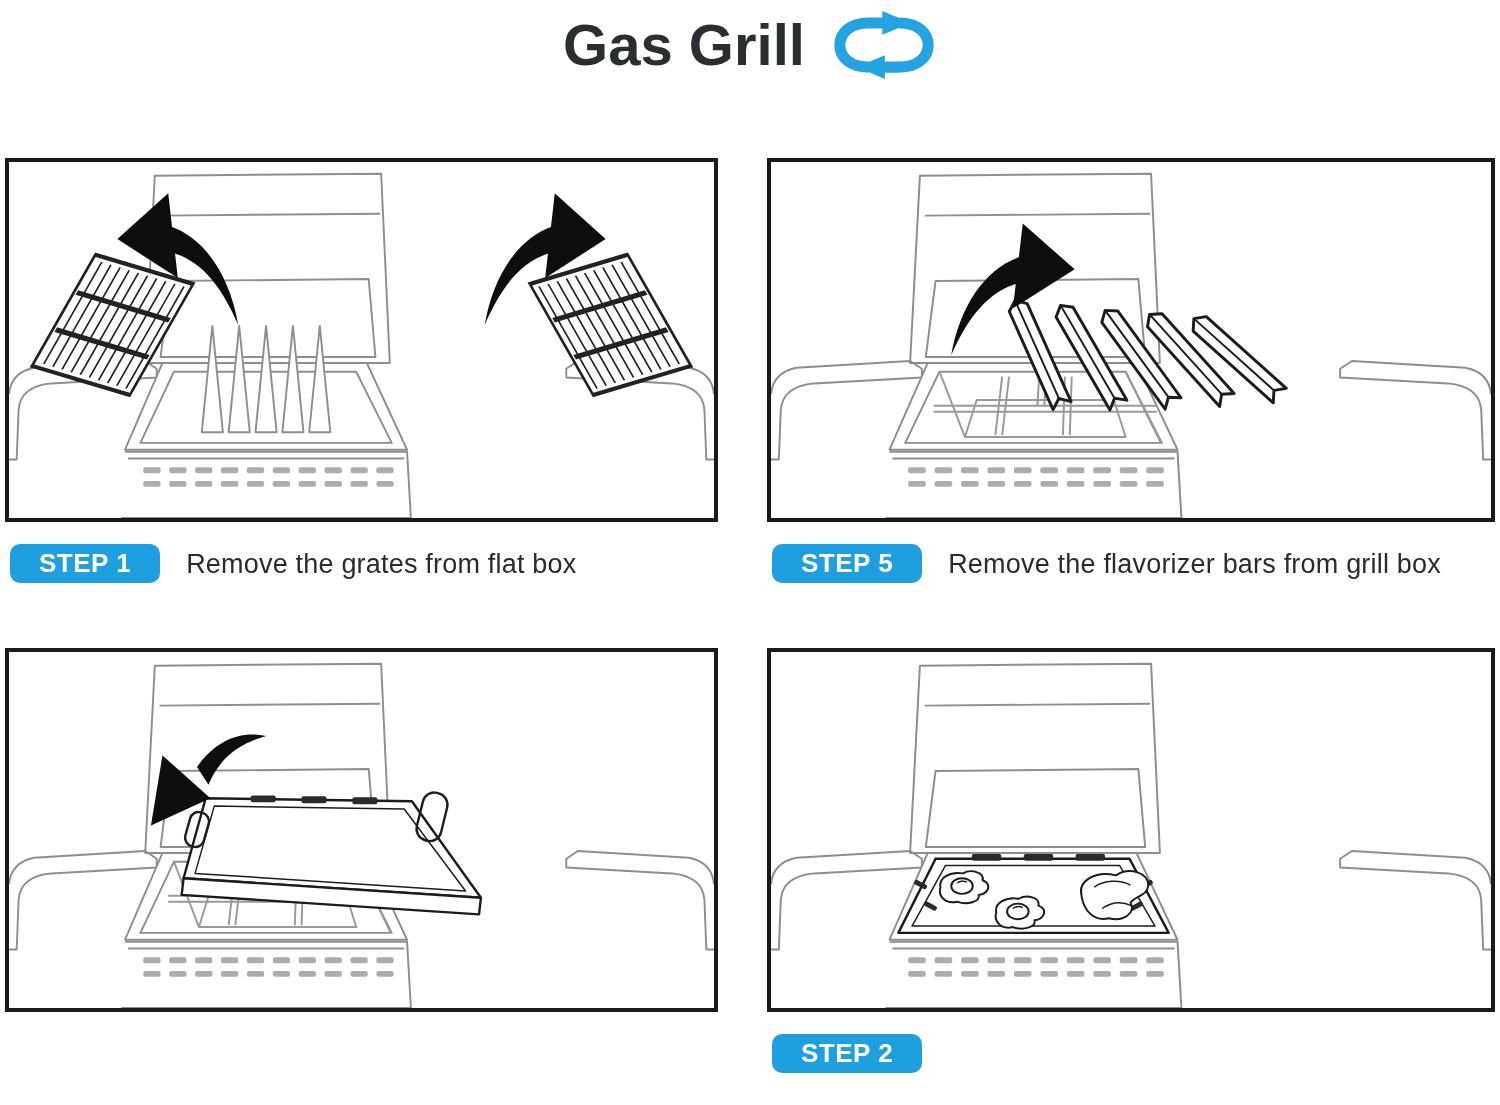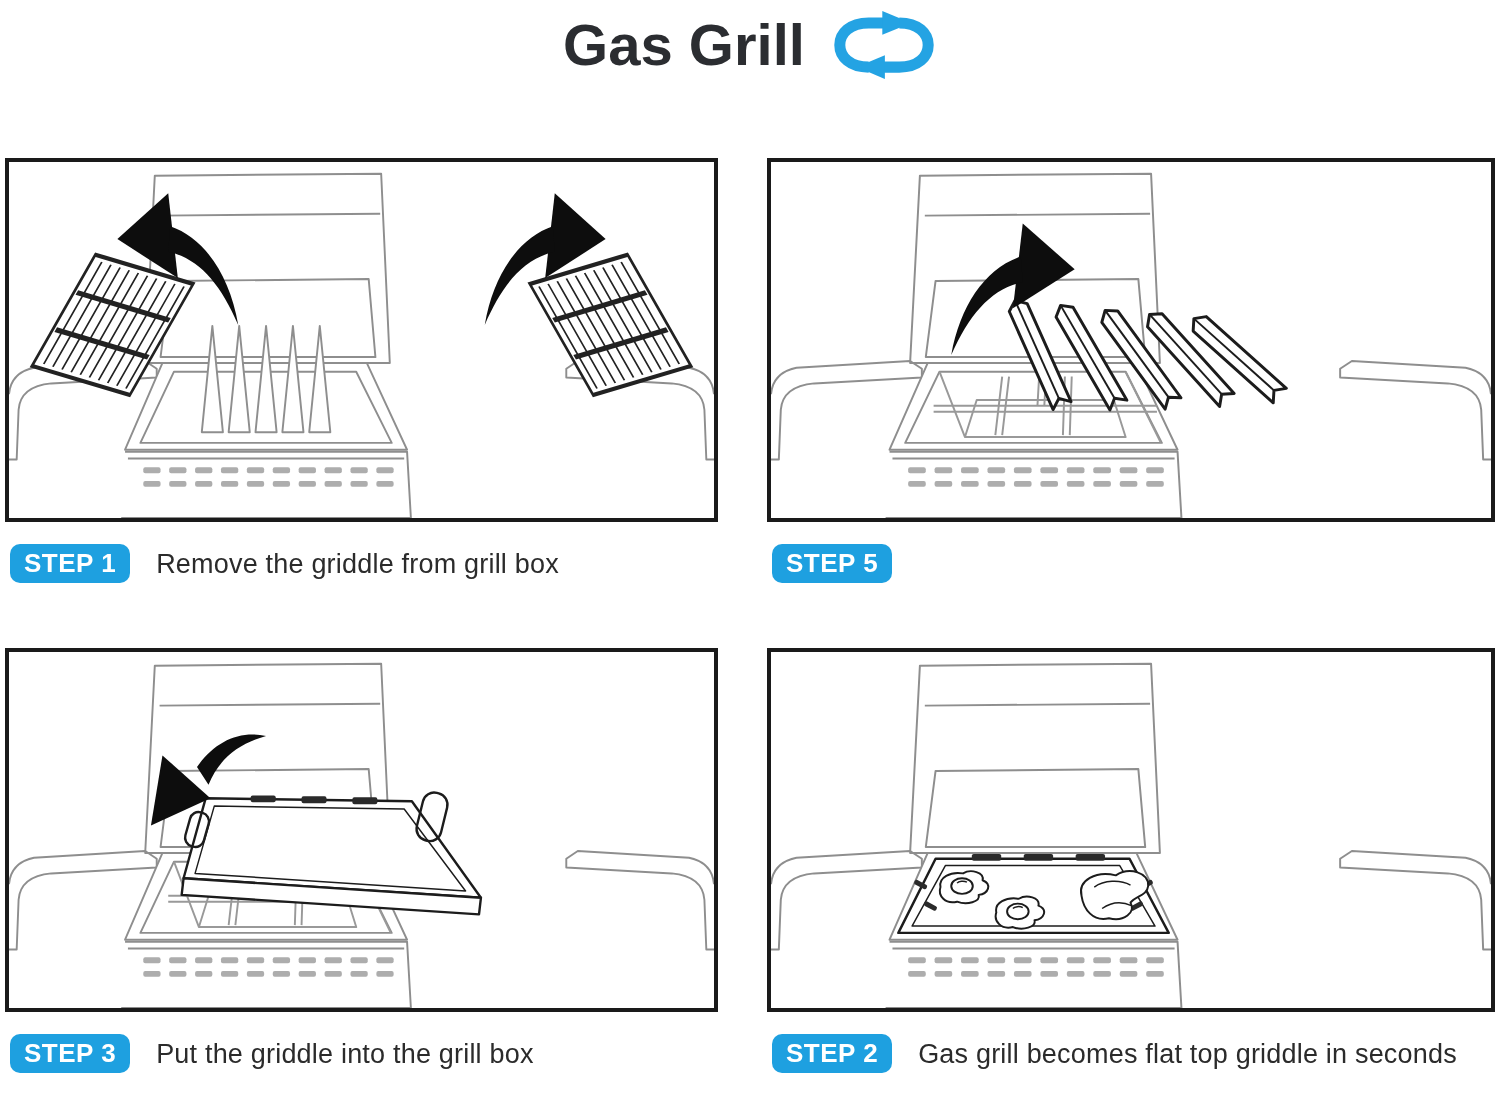--- a/index.html
+++ b/index.html
@@ -14,21 +14,21 @@
   .title{font-size:58px;font-weight:700;color:var(--title-text);letter-spacing:0;line-height:1}
   .swap-icon{display:block}
   .swap-icon svg{width:106px;height:68px;display:block;color:var(--accent)}
   .grid{display:grid;grid-template-columns:713px 728px;column-gap:49px;row-gap:64px;
         padding:0 5px;margin-top:70px}
   .cell{display:flex;flex-direction:column}
   .panel{height:364px;border:4px solid var(--panel-border);background:#fff}
   .panel svg{width:100%;height:100%;display:block}
   .step-row{display:flex;align-items:flex-start;gap:26px;margin-top:22px;padding-left:5px}
   .badge{background:var(--badge-background);color:var(--badge-text);font-weight:700;
-         font-size:26px;letter-spacing:.5px;padding:6px 14px 7px;border-radius:10px;
+         font-size:26px;letter-spacing:.5px;padding:6px 29px 7px;border-radius:10px;
          white-space:nowrap;line-height:1}
   .caption{font-size:27px;color:var(--caption-text);line-height:1.4;padding-top:2px;
            letter-spacing:.2px;flex:1}
 </style>
 </head>
 <body>
 
 <svg width="0" height="0" style="position:absolute" aria-hidden="true">
   <defs>
     <rect id="vent-slot" width="18" height="6" rx="2" fill="#ADADAD"></rect>
@@ -142,21 +142,21 @@
         <g>
           <use href="#arrow" transform="translate(8,4)"></use>
         </g>
         <g>
           <use href="#arrow" transform="translate(727,4) scale(-1,1)"></use>
         </g>
       </svg>
     </figure>
     <div class="step-row">
       <span class="badge">STEP 1</span>
-      <span class="caption">Remove the griddle from grill box</span>
+      <span class="caption">Remove the grates from flat box</span>
     </div>
   </section>
 
   <section class="cell">
     <figure class="panel" style="margin:0">
       <svg viewBox="0 0 735 365" preserveAspectRatio="none">
         <use href="#grill-base"></use>
         <use href="#box-interior"></use>
         <g>
           <use href="#vbar" transform="translate(240,146) rotate(-24)"></use>
@@ -165,20 +165,21 @@
           <use href="#vbar" transform="translate(379,163) rotate(-42)"></use>
           <use href="#vbar" transform="translate(425,168) rotate(-48)"></use>
         </g>
         <g>
           <use href="#arrow" transform="translate(415,35) scale(-1,1)"></use>
         </g>
       </svg>
     </figure>
     <div class="step-row">
       <span class="badge">STEP 5</span>
+      <span class="caption">Remove the flavorizer bars from grill box</span>
     </div>
   </section>
 
   <section class="cell">
     <figure class="panel" style="margin:0">
       <svg viewBox="0 0 735 365" preserveAspectRatio="none">
         <use href="#grill-base"></use>
         <use href="#box-interior"></use>
         <g stroke="#1C1C1C" stroke-width="2.5" fill="#FFFFFF" stroke-linejoin="round">
           <polygon points="205,150 420,153 492,252 182,232"></polygon>
@@ -194,24 +195,20 @@
           </g>
           <g fill="none">
             <rect x="428" y="144" width="26" height="50" rx="12" transform="rotate(14 441 169)"></rect>
           </g>
         </g>
         <g>
           <use href="#arrow-dl"></use>
         </g>
       </svg>
     </figure>
-    <div class="step-row">
-      <span class="badge">STEP 3</span>
-      <span class="caption">Put the griddle into the grill box</span>
-    </div>
   </section>
 
   <section class="cell">
     <figure class="panel" style="margin:0">
       <svg viewBox="0 0 735 365" preserveAspectRatio="none">
         <use href="#grill-base"></use>
         <g stroke="#1C1C1C" stroke-width="2.5" fill="#FFFFFF" stroke-linejoin="round">
           <polygon points="168,212 366,212 406,288 130,288"></polygon>
           <polygon points="178,219 356,219 392,281 144,281" fill="none" stroke-width="1.5"></polygon>
           <g fill="#2A2A2A" stroke="none">
@@ -234,17 +231,16 @@
           </g>
         <g fill="#FFFFFF" stroke="#1C1C1C" stroke-width="2" stroke-linejoin="round">
           <path d="M317,250 C313,234 332,224 352,229 C366,220 386,226 385,240 C384,250 372,250 367,257 C373,267 360,277 345,273 C329,277 319,264 317,250 Z"></path>
           <path d="M330,241 C340,234 356,233 367,239" fill="none" stroke-width="1.5"></path>
           <path d="M338,263 C348,256 359,256 368,260" fill="none" stroke-width="1.5"></path>
         </g>
       </svg>
     </figure>
     <div class="step-row">
       <span class="badge">STEP 2</span>
-      <span class="caption">Gas grill becomes flat top griddle in seconds</span>
     </div>
   </section>
 
 </main>
 
 </body></html>

